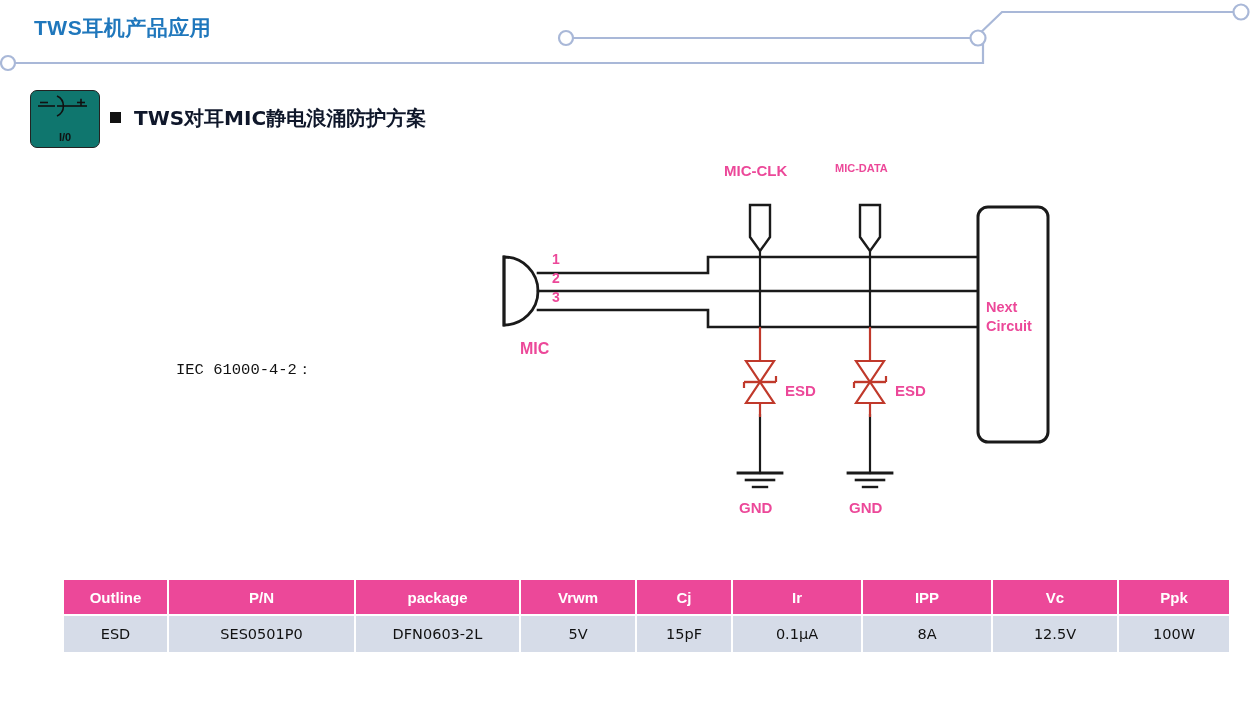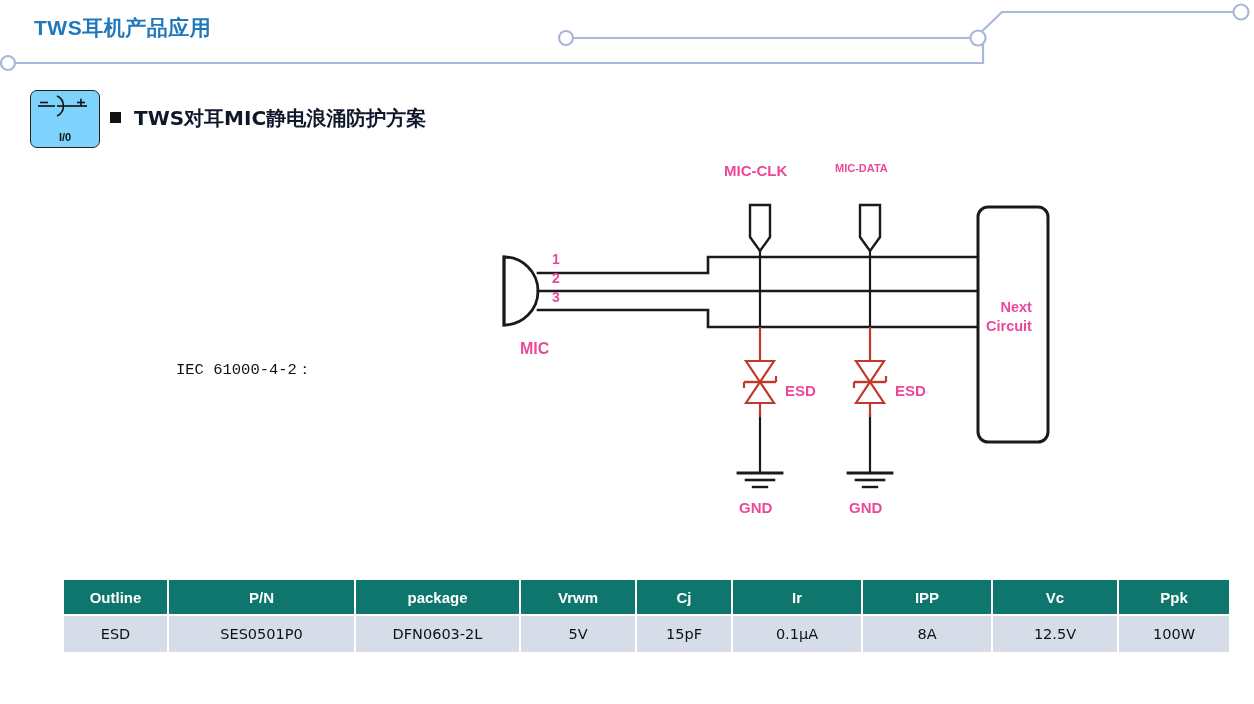--- a/index.html
+++ b/index.html
@@ -25,21 +25,21 @@
     font-family:"DejaVu Sans",sans-serif;
   }
   #logo-en{
     position:absolute;left:82px;top:32px;
     font-size:13px;color:#111;letter-spacing:3.2px;white-space:nowrap;
     font-family:"Liberation Sans",sans-serif;
   }
   
   #io-badge{
     position:absolute;left:30px;top:90px;width:68px;height:56px;
-    border:1.6px solid #222;border-radius:7px;background:#7dd3fc;
+    border:1.6px solid #222;border-radius:7px;background:#0f766e;
   }
   #io-badge-label{
     position:absolute;left:0;right:0;bottom:4px;text-align:center;
     font-size:11px;font-weight:bold;color:#111;
   }
   #section-heading{
     position:absolute;left:110px;top:105px;
     font-size:20px;font-weight:bold;color:#0f172a;white-space:nowrap;
     font-family:"DejaVu Sans",sans-serif;
   }
@@ -60,21 +60,21 @@
     position:absolute;font-weight:bold;color:#ec4899;white-space:nowrap;
     font-family:"Liberation Sans",sans-serif;
   }
   
   #spec-table{
     position:absolute;left:62px;top:578px;width:1132px;
     border-collapse:separate;border-spacing:2px 2px;
     table-layout:fixed;
   }
   #spec-table th{
-    background:#0f766e;color:#ffffff;
+    background:#ec4899;color:#ffffff;
     font-size:15px;font-weight:bold;
     height:32px;text-align:center;vertical-align:middle;
     border:none;
   }
   #spec-table td{
     background:#D6DCE8;color:#111;
     font-size:14.5px;font-weight:normal;
     height:34px;text-align:center;vertical-align:middle;
     border:none;
     font-family:"DejaVu Sans",sans-serif;
@@ -191,21 +191,21 @@
 
   <div class="sch-label" style="left:244px;top:7px;font-size:15px;">MIC-CLK</div>
   <div class="sch-label" style="left:355px;top:7px;font-size:11px;">MIC-DATA</div>
 
   <div class="sch-label" style="left:305px;top:227px;font-size:15px;">ESD</div>
   <div class="sch-label" style="left:415px;top:227px;font-size:15px;">ESD</div>
 
   <div class="sch-label" style="left:259px;top:344px;font-size:15px;">GND</div>
   <div class="sch-label" style="left:369px;top:344px;font-size:15px;">GND</div>
 
-  <div class="sch-label" style="left:506px;top:143px;font-size:14.5px;line-height:19px;text-align:right;">
+  <div class="sch-label" style="left:506px;top:143px;font-size:14.5px;line-height:19px;">
     <div>Next</div>
     <div>Circuit</div>
   </div>
 </div>
 
 <table id="spec-table">
   <colgroup>
     <col style="width:103px">
       <col style="width:185px">
       <col style="width:163px">

